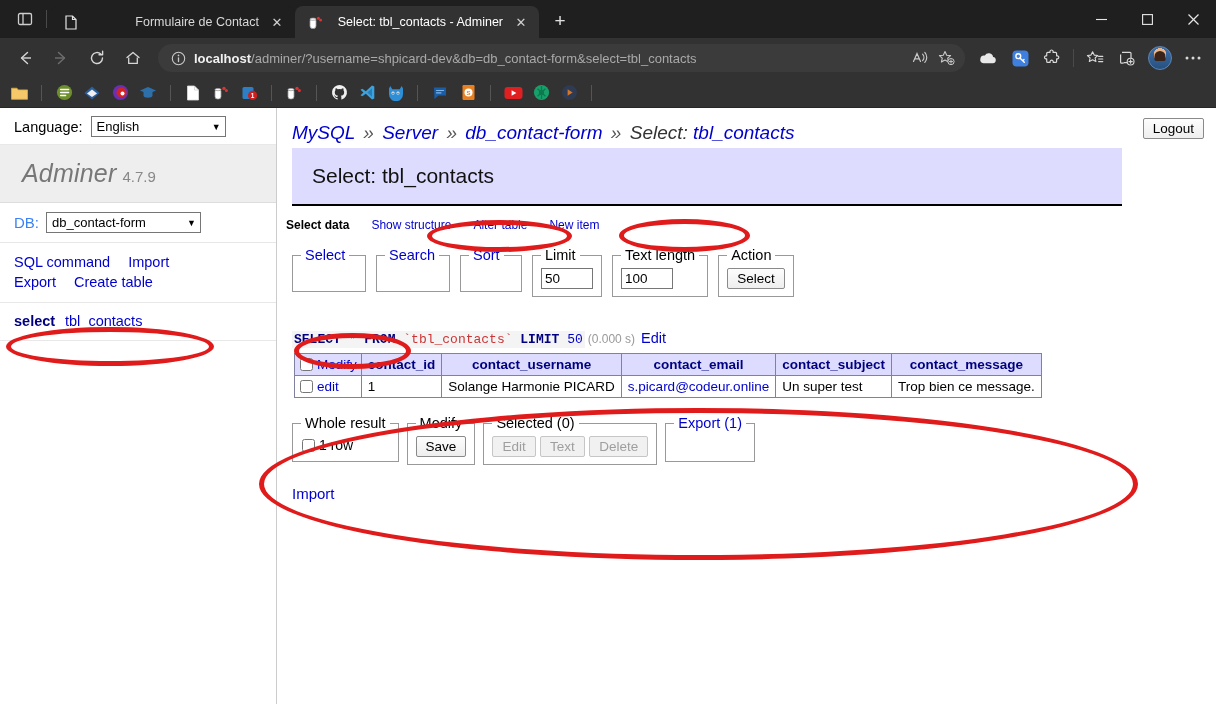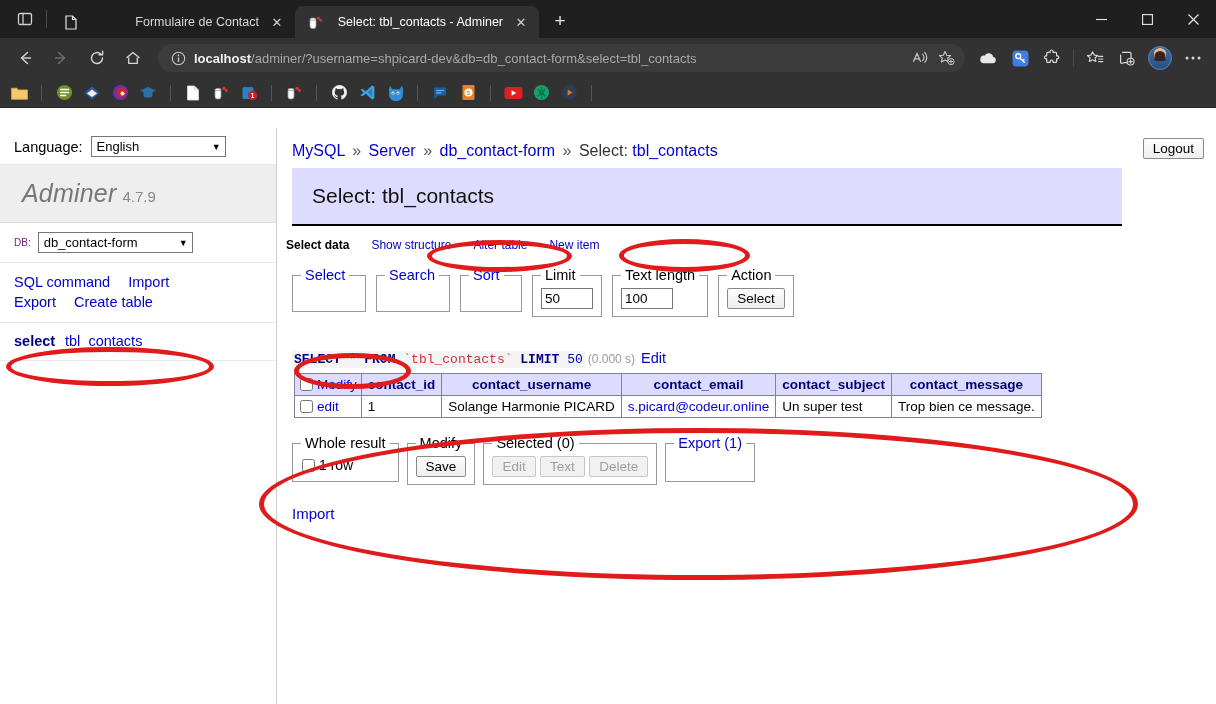--- a/index.html
+++ b/index.html
@@ -75,21 +75,21 @@
   }
 
   .bookmarks {
     height:30px; background:#323232; display:flex; align-items:center;
     padding:0 6px; gap:2px; border-bottom:1px solid #262626;
   }
   .bm { width:26px; height:24px; display:flex; align-items:center; justify-content:center; }
   .bmsep { width:1px; height:16px; background:#555; margin:0 7px; }
 
   
-  .page { position:relative; width:1216px; height:420px; background:#ffffff;margin-top:20px; }
+  .page { position:relative; width:1216px; height:420px; background:#ffffff; }
 
   .sidebar {
     position:absolute; left:0; top:0; width:277px; height:596px;
     background:#ffffff; border-right:1px solid #cccccc;
     font-size:14px;
   }
   .lang-row { padding:8px 10px 7px 14px; display:flex; align-items:center; gap:8px;
               border-bottom:1px solid #e8e8e8; }
   .lang-label { color:#000; font-size:14.5px; }
   .fake-select {
@@ -97,21 +97,21 @@
     display:inline-flex; align-items:center; justify-content:space-between;
     padding:0 4px 0 5px; font-size:13px; color:#000; min-width:130px;
   }
   .fake-select .caret { font-size:9px; margin-left:12px; }
 
   .brand { background:#eeeeee; padding:14px 0 14px 22px; border-bottom:1px solid #ddd; }
   .brand-name { font-style:italic; font-size:25px; color:#777777; font-weight:400; letter-spacing:.2px; display:inline; }
   .brand-ver { font-size:15px; color:#888888; display:inline; margin-left:6px; }
 
   .db-row { padding:9px 0 9px 14px; display:flex; align-items:center; gap:7px; border-bottom:1px solid #e8e8e8; }
-  .db-label { font-size:10px; color:#701a75; }
+  .db-label { font-size:15px; color:#3b82f6; }
 
   .links-box { padding:9px 0 10px 14px; border-bottom:1px solid #e8e8e8; line-height:20px; }
   .links-box a { color:#0000cc; text-decoration:none; font-size:14.5px; }
   .links-row { white-space:nowrap; }
   .links-row a + a { margin-left:18px; }
 
   .tbl-box { padding:10px 0 11px 14px; border-bottom:1px solid #e8e8e8; }
   .tbl-box a { color:#0000cc; text-decoration:none; font-size:14.5px; }
   .tbl-box b { color:#000080; }
 
@@ -119,21 +119,21 @@
 
   .logout-bar { position:absolute; right:0; top:0; width:938px; padding:10px 12px 0 8px; text-align:right; }
   .btn {
     font-family:"Liberation Sans", sans-serif; font-size:13.5px;
     background:linear-gradient(#fdfdfd,#eeeeee); border:1px solid #8a8a8a;
     border-radius:2px; padding:2px 9px; color:#000; cursor:pointer;
   }
   .btn:disabled, .btn.disabled { color:#9e9e9e; background:#f1f1f1; border-color:#c6c6c6; }
 
   .breadcrumb {
-    position:absolute; left:14px; top:14px; font-size:16px; color:#333;
+    position:absolute; left:14px; top:14px; font-size:19px; color:#333;font-style:italic;
   }
   .breadcrumb a { color:#0000cc; text-decoration:none; }
   .breadcrumb .sep { color:#555; margin:0 3px; }
 
   .h2 {
     position:absolute; left:14px; top:40px; width:830px; height:58px;
     background:#dddcff; border-bottom:2px solid #000000;
     display:flex; align-items:center; padding-left:20px;
     font-size:21px; color:#111; font-weight:400;
   }

